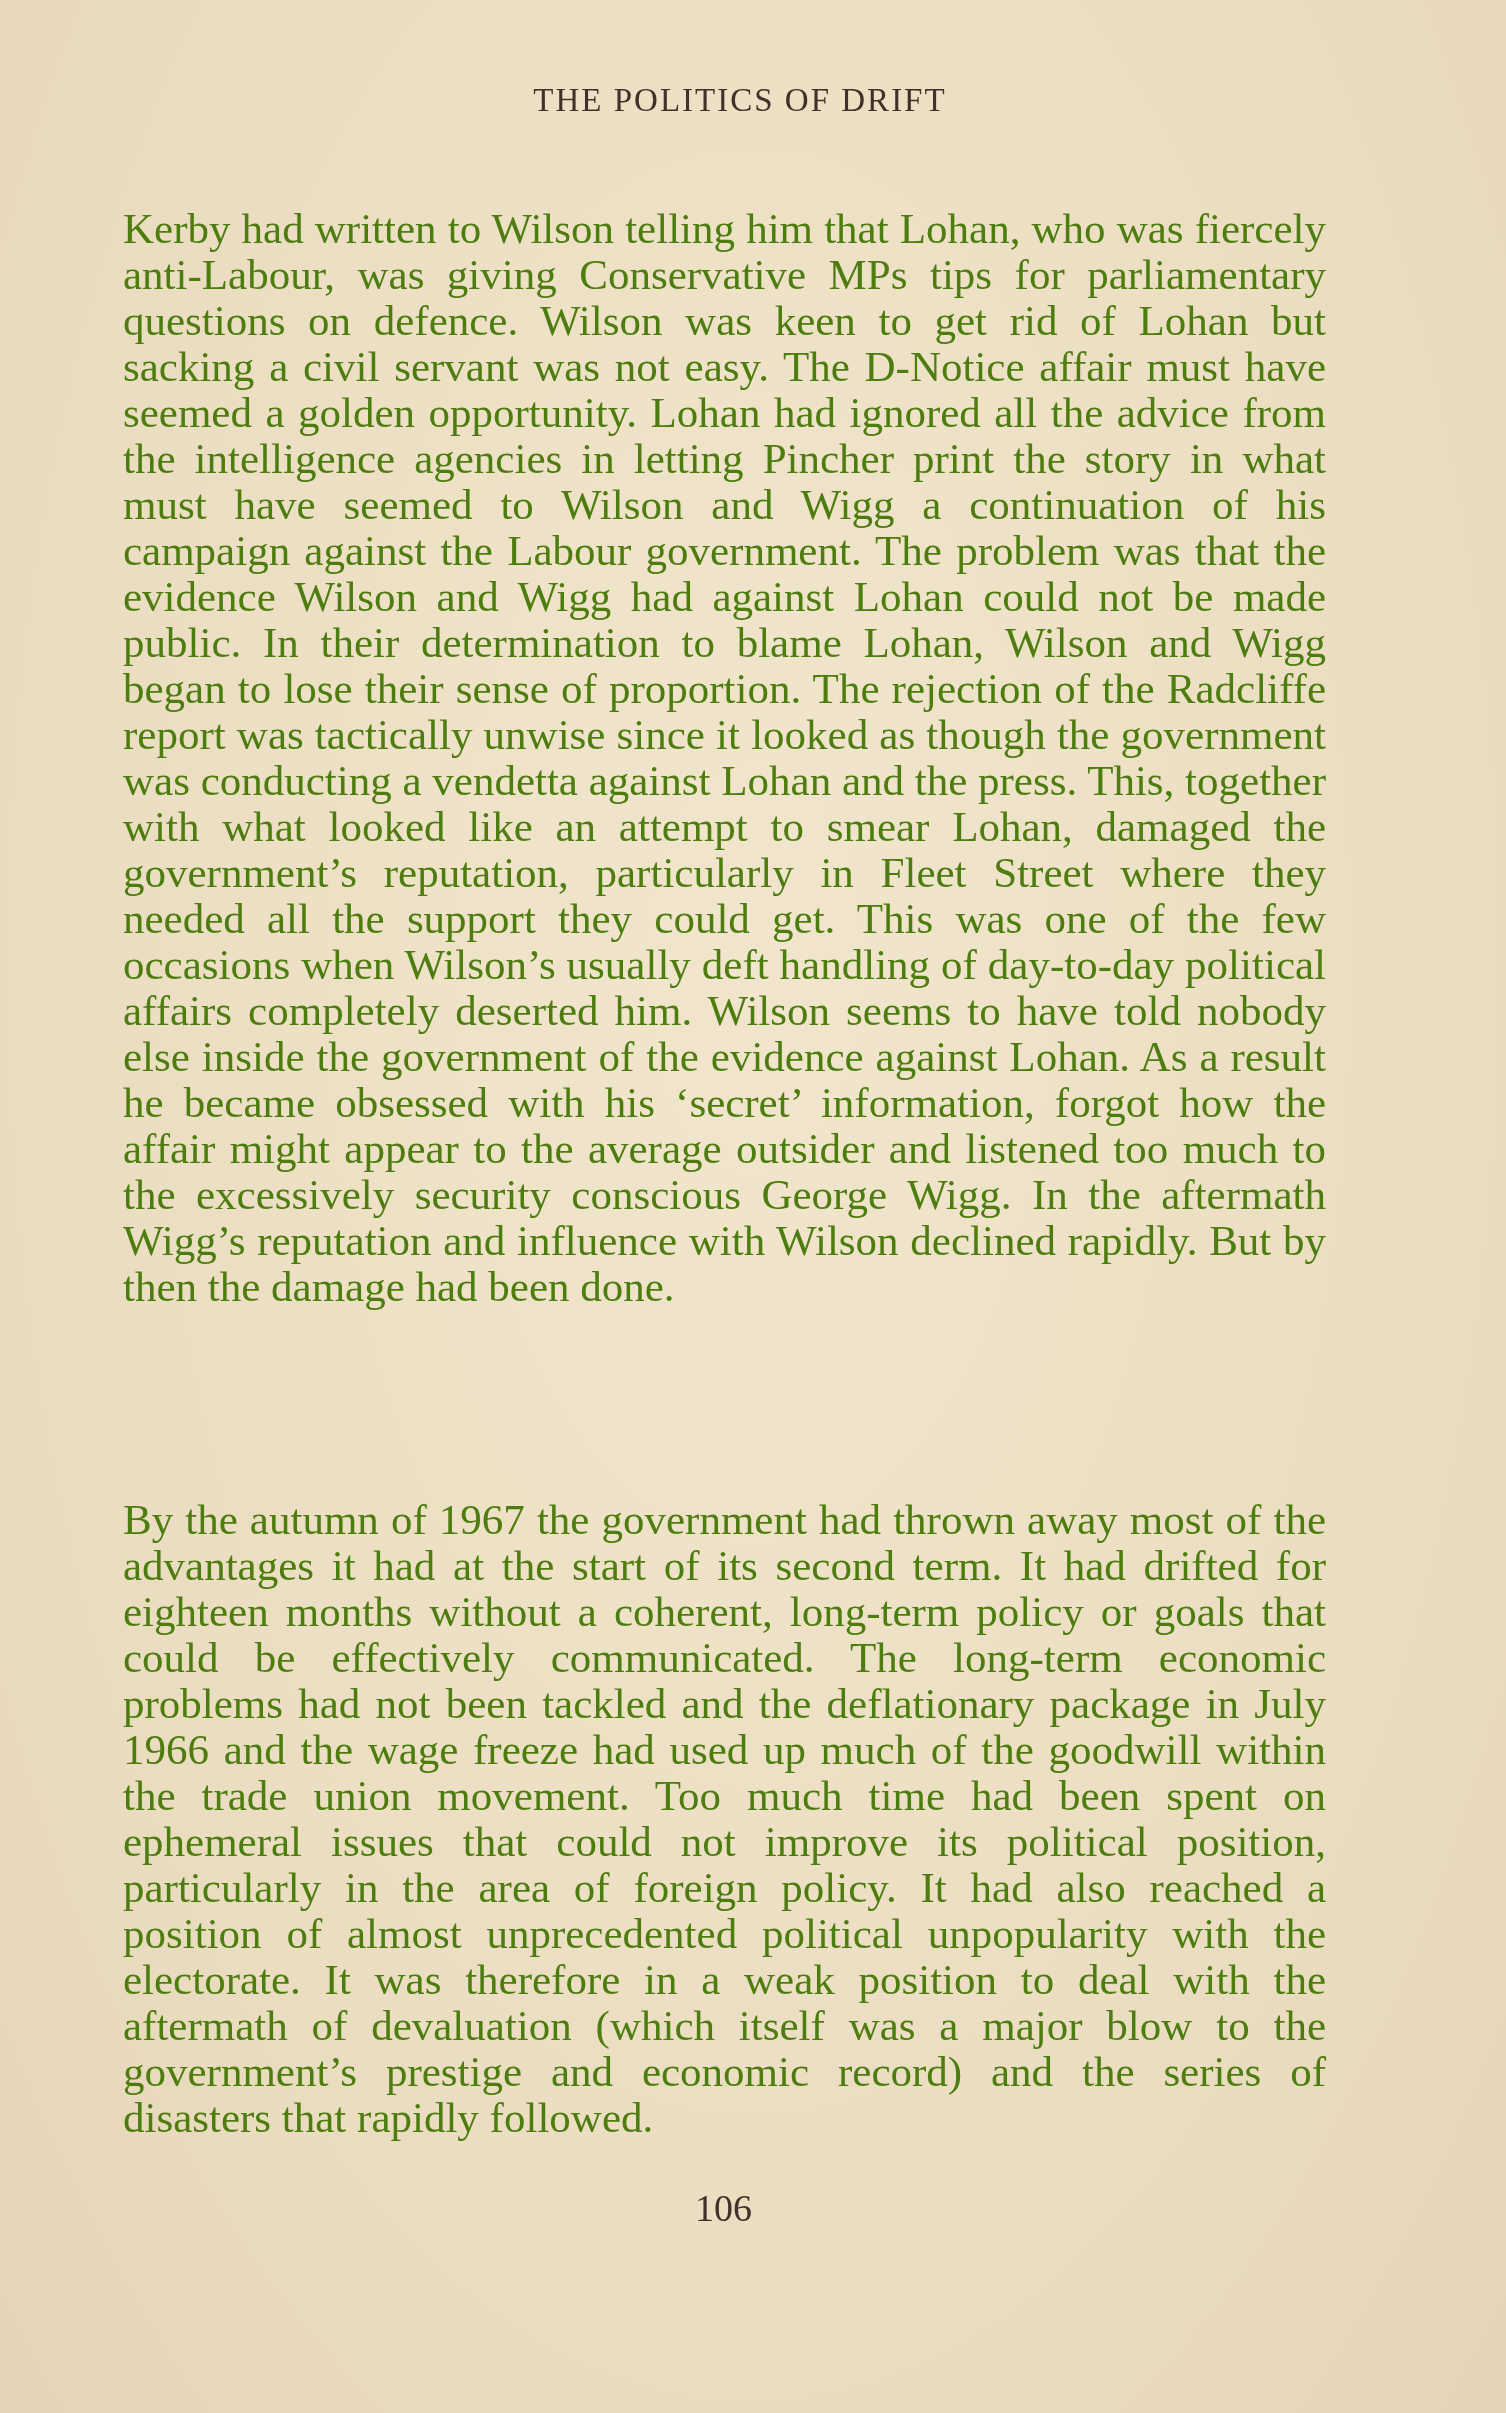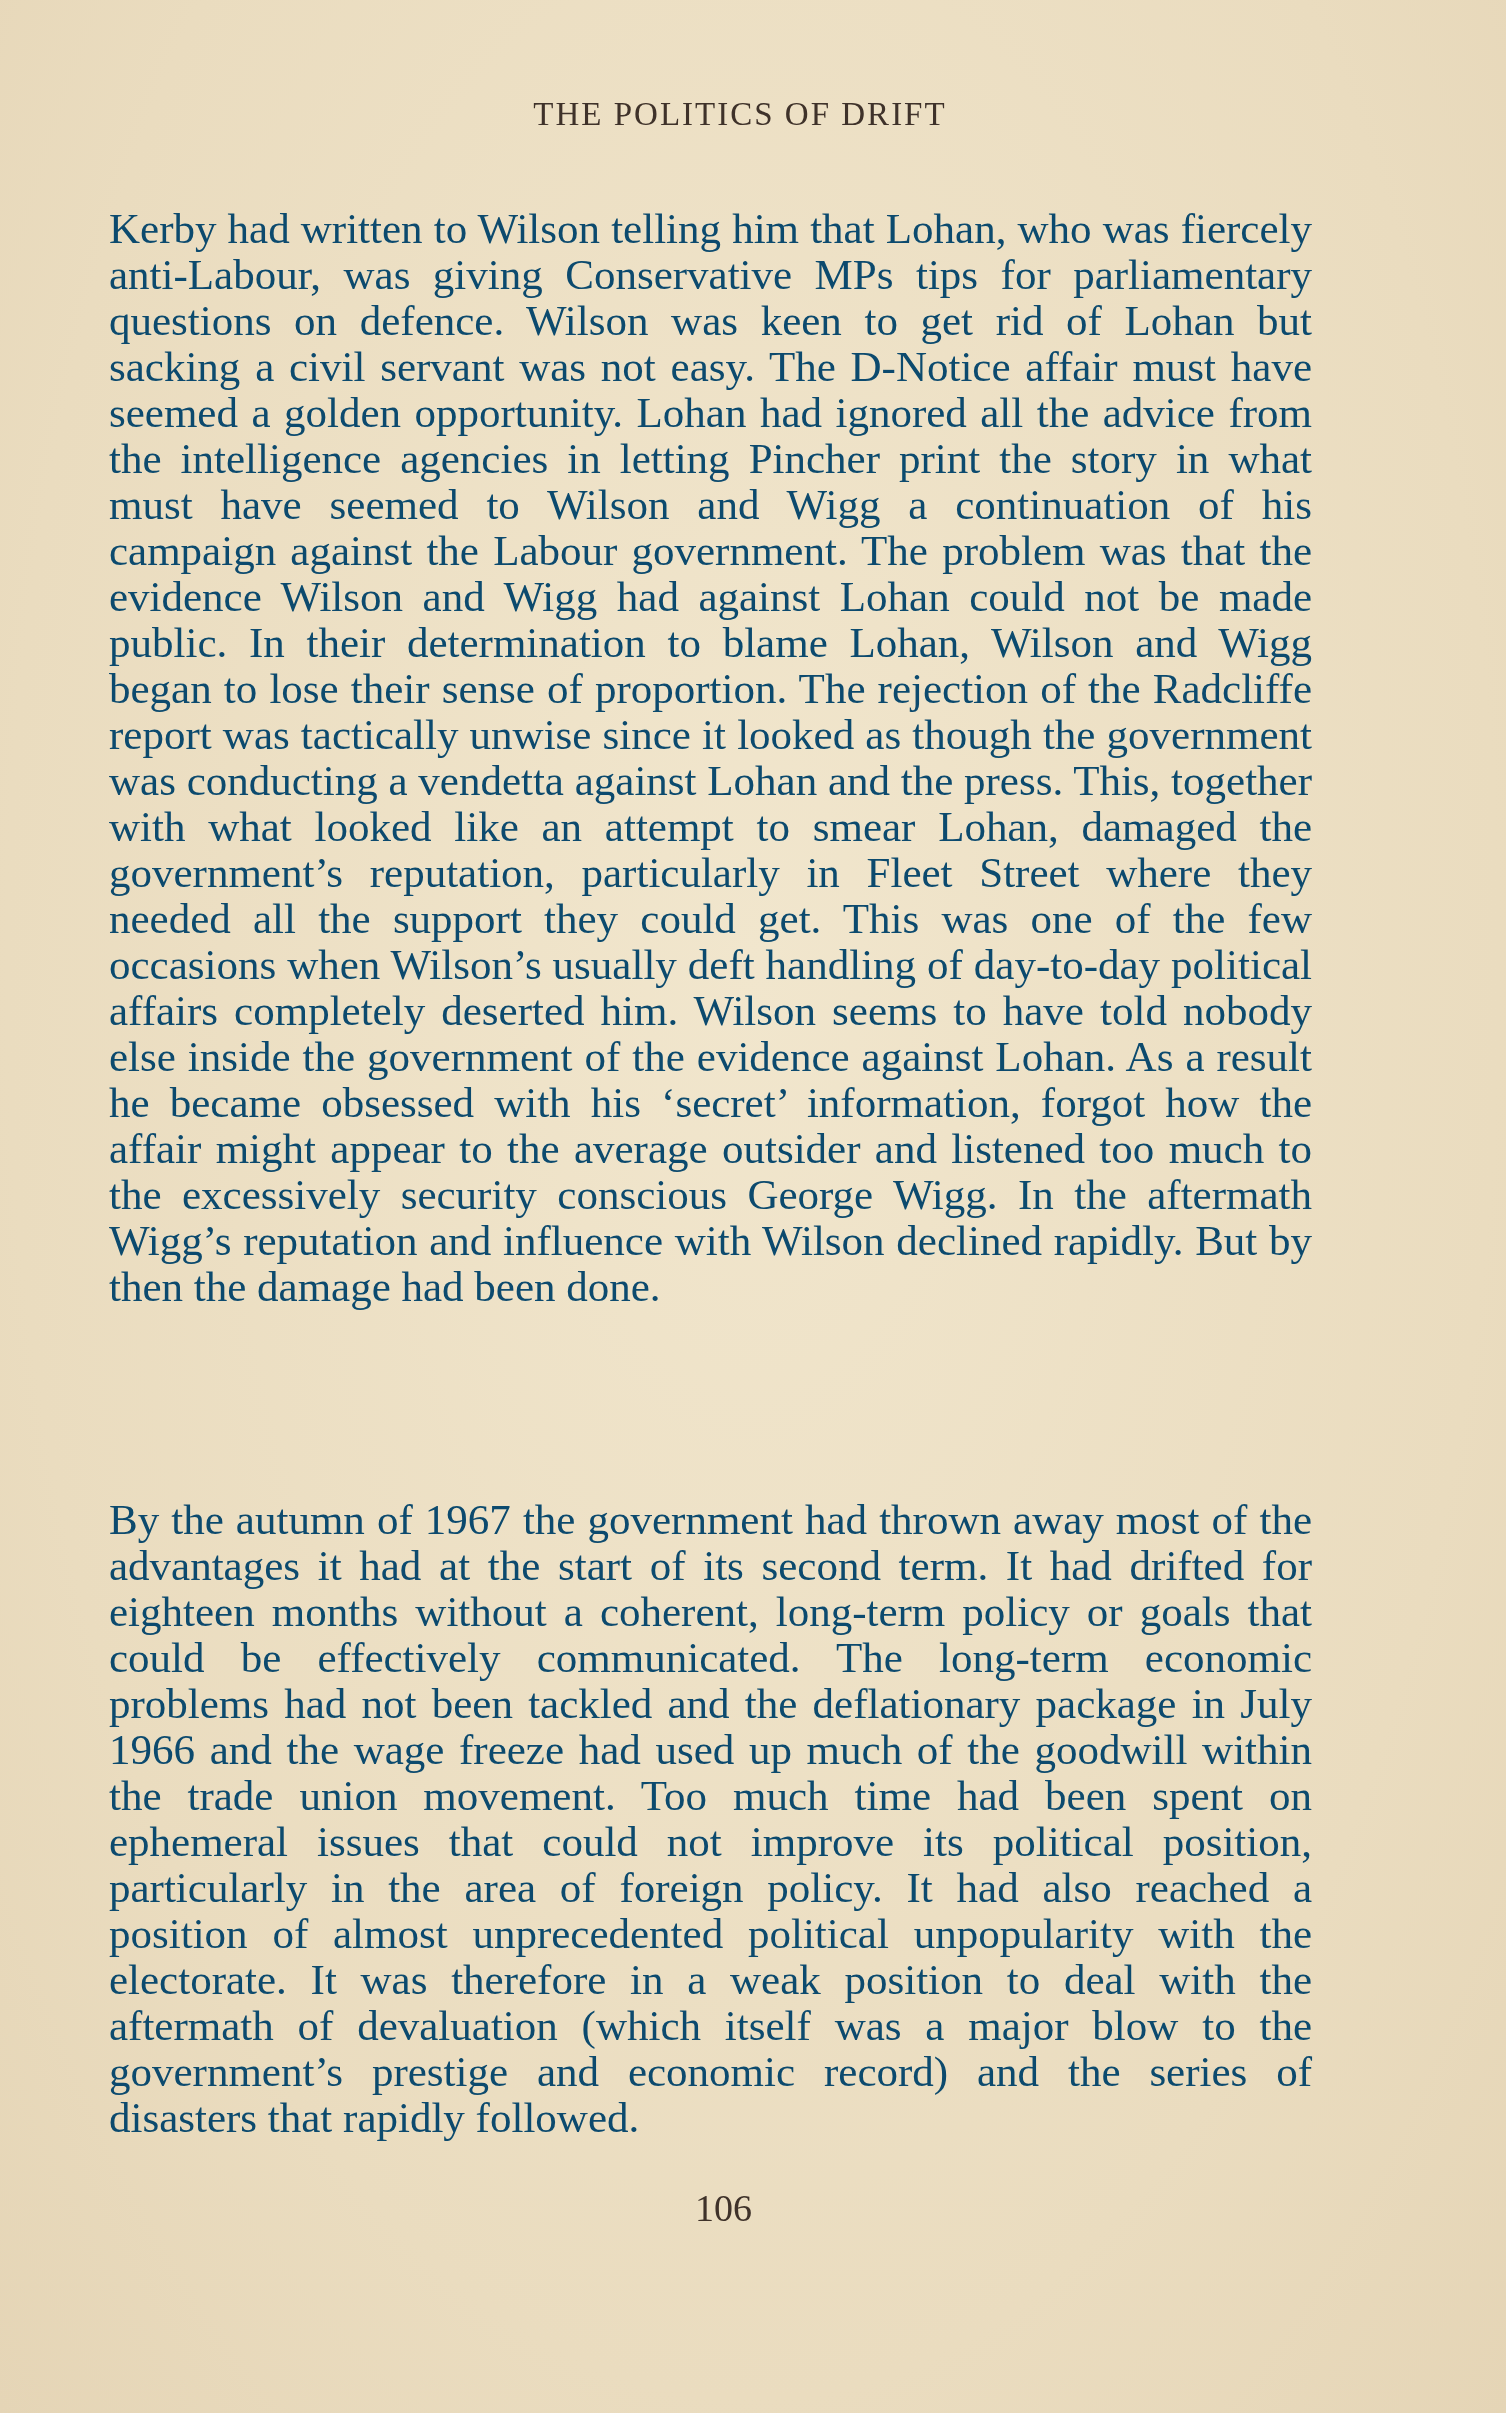--- a/index.html
+++ b/index.html
@@ -25,30 +25,29 @@
     }
     .running-head {
       position: absolute;
       top: 82px;
       left: 0;
       width: 1480px;
       text-align: center;
       font-size: 33px;
       letter-spacing: 2px;
       color: #3f322a;
-      margin-top: 14px;
     }
     .body-text {
       position: absolute;
-      left: 109px;
+      left: 123px;
       width: 1203px;
       font-size: 43px;
       line-height: 46px;
       text-align: justify;
-      color: #0c4a6e;
+      color: #4d7c0f;
     }
     .para-1 {
       top: 163px;
     }
     .para-2 {
       top: 1454px;
     }
     .folio {
       position: absolute;
       top: 2186px;

